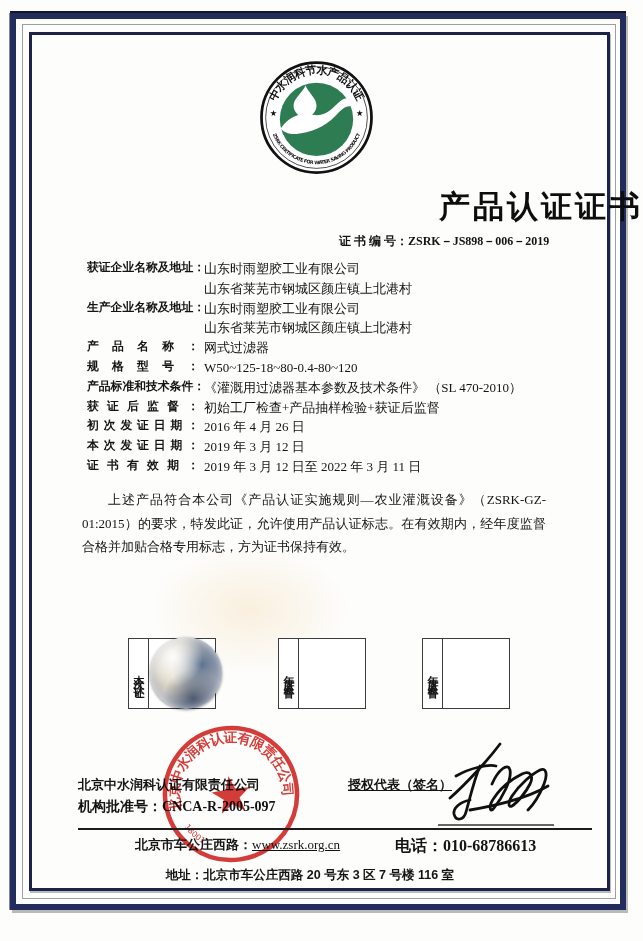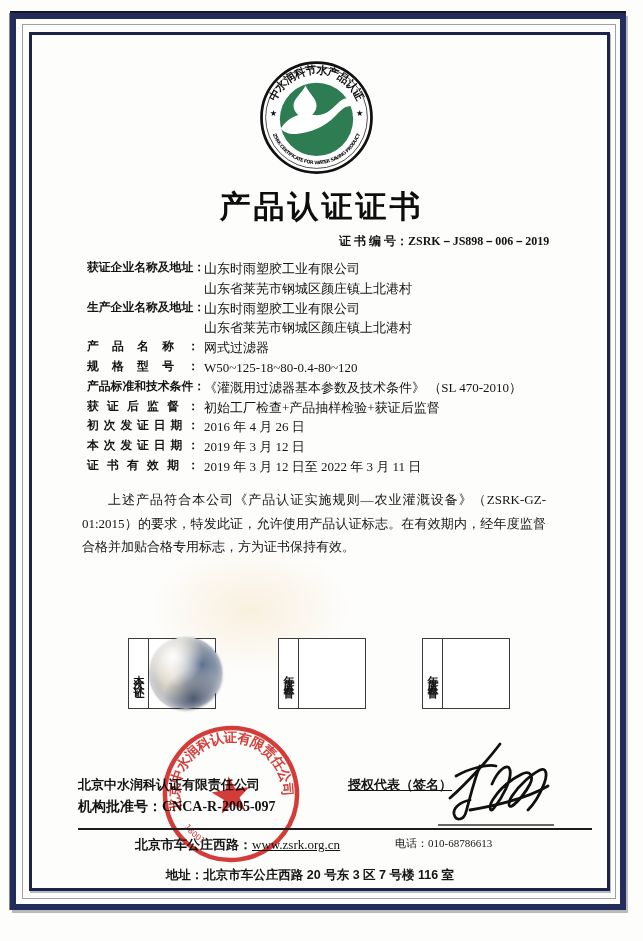--- a/index.html
+++ b/index.html
@@ -13,21 +13,21 @@
   
   .frame-outer{left:10px;top:13px;right:17px;bottom:31px;border:6px solid #232d5c;
     box-shadow:0 -2px 0 #15152a, -1px 0 0 rgba(20,20,40,.5), 2px 3px 0 rgba(60,60,70,.35);}
   .frame-mid{left:22px;top:24px;right:27px;bottom:42px;border:1px solid #9aa0a8;}
   .frame-inner{left:29px;top:32px;right:33px;bottom:50px;border:3px solid #1b2348;
     box-shadow:1px 2px 0 rgba(120,120,130,.5);}
   .smudge{left:150px;top:545px;width:200px;height:130px;border-radius:50%;
     background:radial-gradient(closest-side,rgba(242,214,166,.35),rgba(242,214,166,0));}
   
   .logo{left:256px;top:57px;width:121px;height:121px;}
-  .title{left:0;top:186px;width:643px;text-align:center;
+  .title{left:0;top:186px;width:643px;text-align:right;
     font-family:"Liberation Sans","DejaVu Sans",sans-serif;
     font-size:31px;font-weight:700;letter-spacing:3px;color:#0d0d0d;}
   .certno{left:339px;top:233px;font-size:12px;font-weight:700;white-space:nowrap;}
   
   .fields{left:79px;top:258px;margin-left:8px;}
   .frow{height:19.8px;line-height:19.8px;white-space:nowrap;}
   .flabel{display:inline-block;width:112px;font-family:"Liberation Sans","DejaVu Sans",sans-serif;
     font-size:11.8px;font-weight:700;text-align:justify;text-align-last:justify;vertical-align:top;}
   .fvalue{font-size:13px;margin-left:5px;}
   
@@ -55,21 +55,21 @@
   .approval .num{font-family:"Liberation Serif","DejaVu Serif",serif;}
   .rep{left:348px;top:776px;font-family:"Liberation Sans","DejaVu Sans",sans-serif;
     font-size:13px;font-weight:700;text-decoration:underline;}
   .sig{left:436px;top:740px;width:124px;height:92px;}
   .sepline{left:78px;top:828px;width:514px;height:2px;background:#1c1c1c;}
   .query{left:135px;top:836px;font-family:"Liberation Sans","DejaVu Sans",sans-serif;
     font-size:13px;font-weight:700;white-space:nowrap;}
   .query .site{font-family:"Liberation Serif","DejaVu Serif",serif;
     text-decoration:underline;font-weight:400;}
   .phone{left:395px;top:836px;font-family:"Liberation Sans","DejaVu Sans",sans-serif;
-    font-size:11px;font-weight:400;white-space:nowrap;}
+    font-size:16px;font-weight:700;white-space:nowrap;}
   .phone .num{font-family:"Liberation Serif","DejaVu Serif",serif;}
   .addr{left:4px;top:867px;width:612px;text-align:center;
     font-family:"Liberation Sans","DejaVu Sans",sans-serif;font-size:12.5px;font-weight:700;}
   .seal{left:156px;top:719px;width:150px;height:150px;opacity:.88;mix-blend-mode:multiply;}
 </style>
 </head>
 <body>
 
 <div class="abs frame-outer"></div>
 <div class="abs frame-mid"></div>

